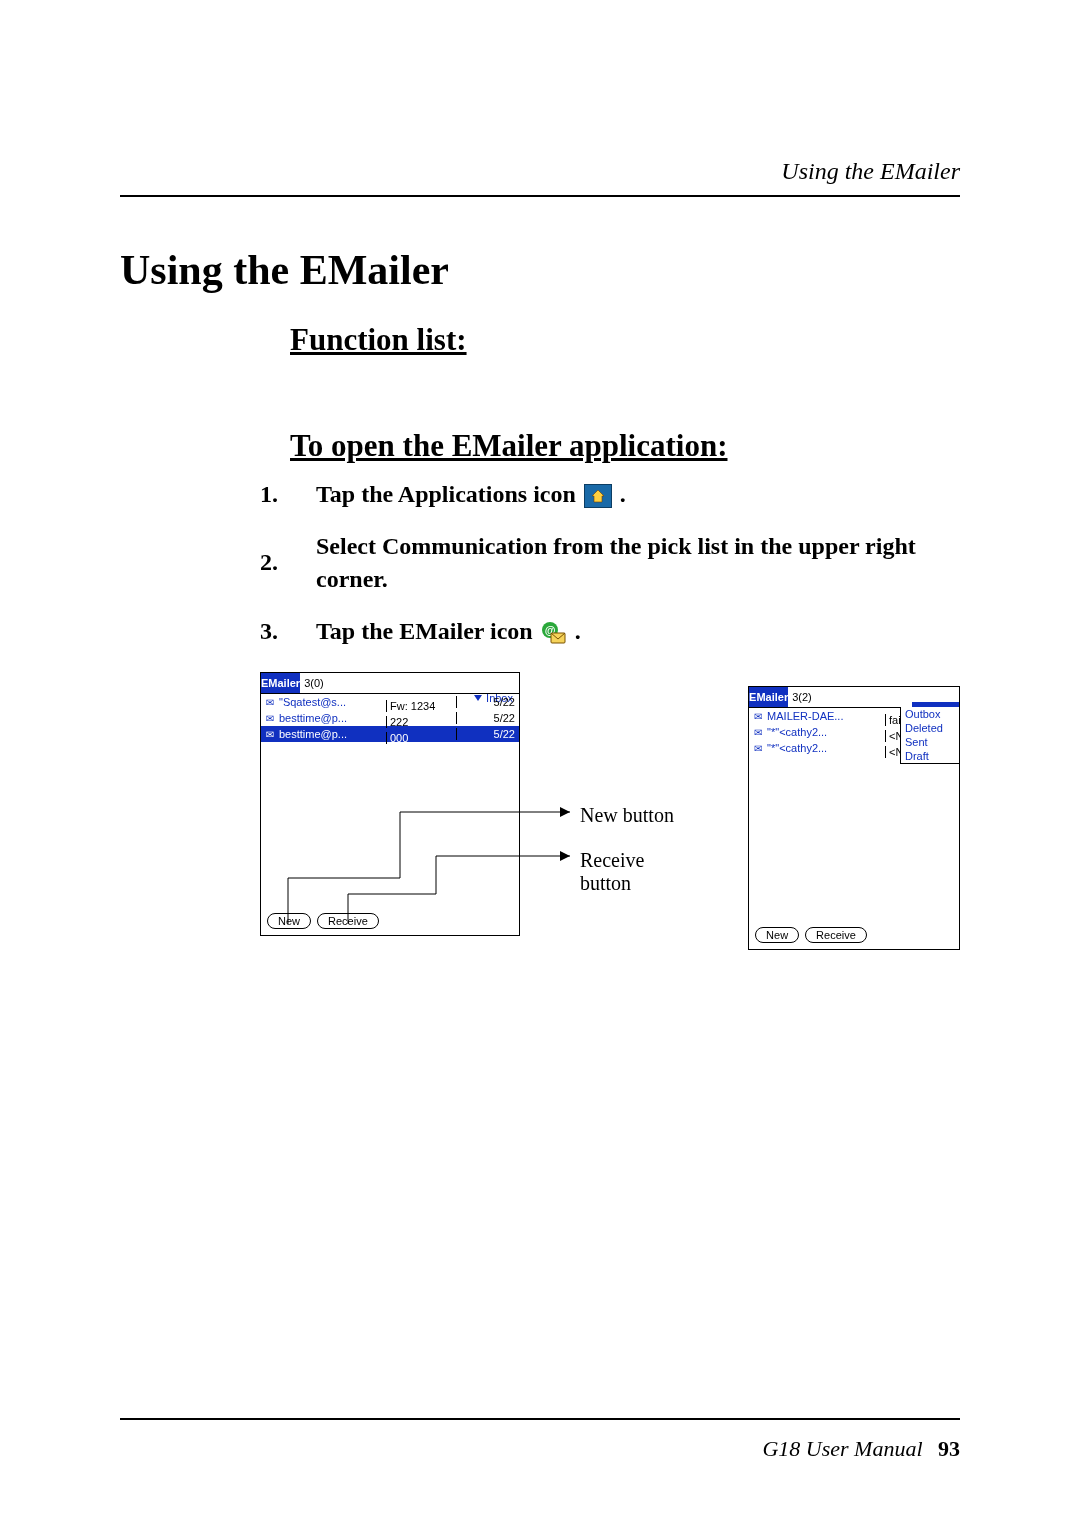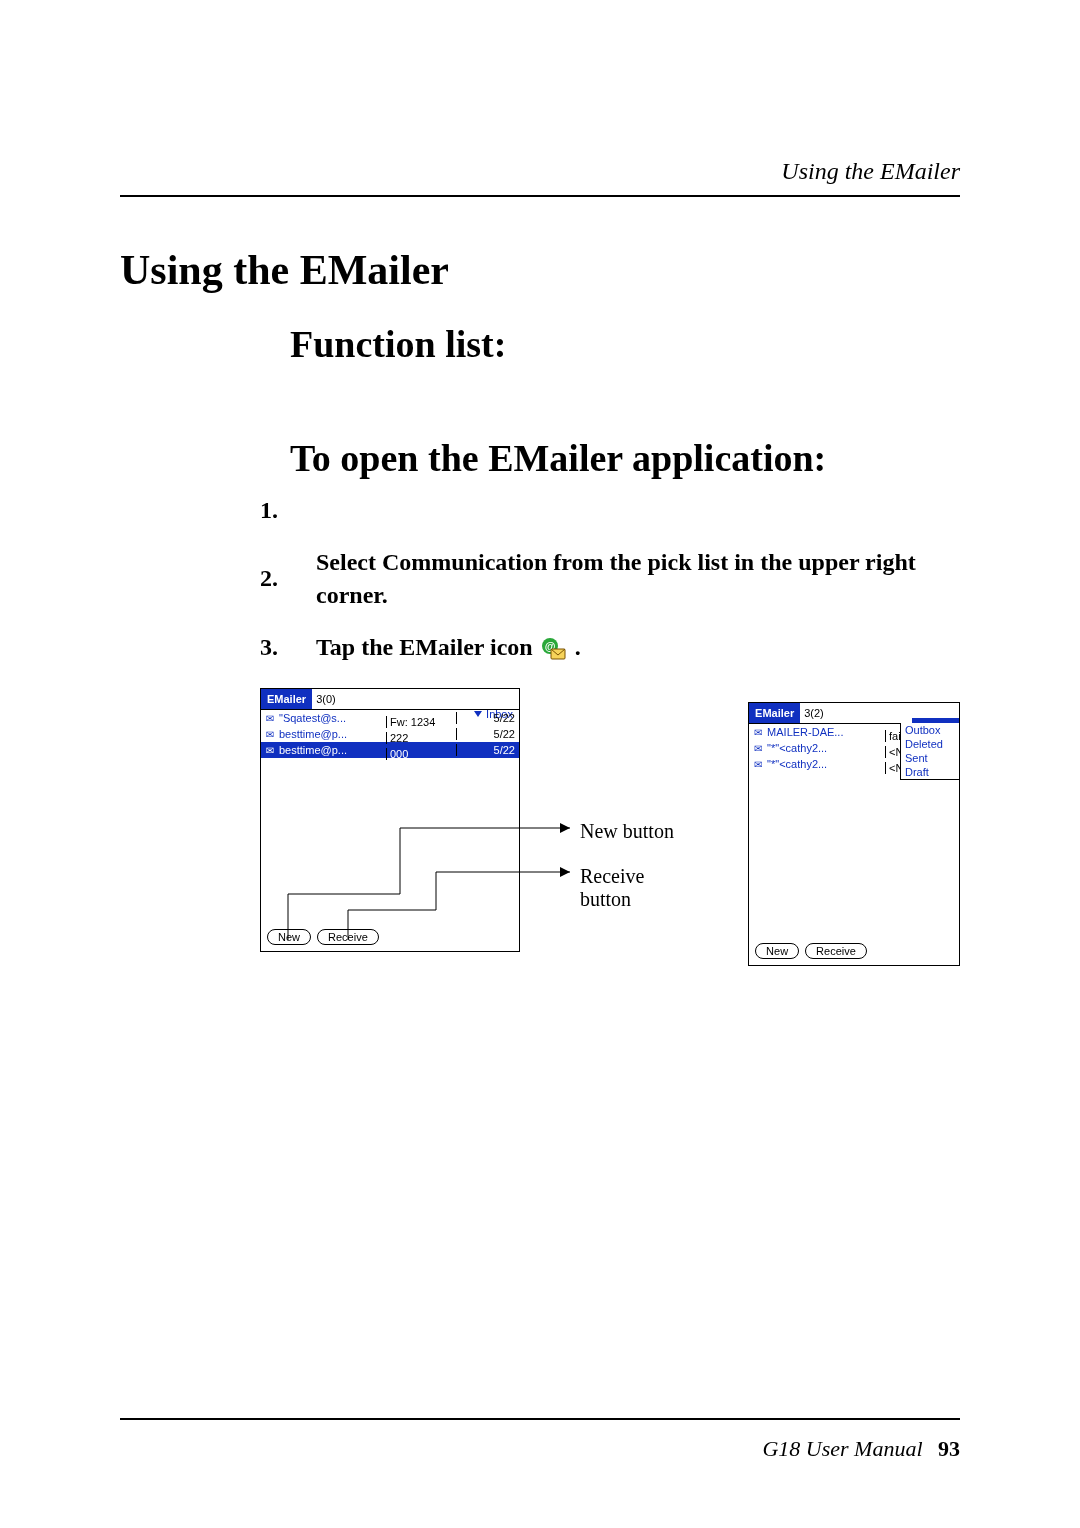--- a/index.html
+++ b/index.html
@@ -36,23 +36,24 @@
   }
   .content {
     margin-top: 96px;
   }
   h1.title {
     font-size: 42px;
     font-weight: bold;
     margin: 0 0 28px 0;
   }
   h2.section {
-    font-size: 38px;
+    font-size: 31px;
     font-weight: bold;
     margin: 10px 0 14px 170px;
+    text-decoration: underline;
   }
   ul.func {
     list-style: disc;
     margin: 0 0 0 220px;
     padding: 0;
     font-size: 24px;
   }
   ul.func li {
     margin: 6px 0;
     line-height: 1.35;
@@ -106,21 +107,21 @@
   }
   .shot .bar {
     height: 20px;
     display: flex;
     align-items: center;
     font-size: 11px;
   }
   .shot .bar .app {
     background: #1030c0;
     color: #fff;
-    padding: 0 6px;
+    padding: 0 0;
     height: 100%;
     display: flex;
     align-items: center;
     font-weight: bold;
   }
   .shot .bar .app-count {
     padding: 0 4px;
     color: #000;
   }
   .shot .bar .spacer { flex: 1; }
@@ -240,20 +241,29 @@
 
     <h2 class="section">Function list:</h2>
 
     <div class="gap"></div>
 
     <h2 class="section">To open the EMailer application:</h2>
 
     <ol class="steps">
       <li>
         <span class="num">1.</span>
+        <span>
+          <span>Tap the Applications icon</span>
+          <span class="icon-box icon-home">
+            <svg viewBox="0 0 16 16">
+                <path d="M2 8 L8 2 L14 8 L12 8 L12 14 L4 14 L4 8 Z" fill="#ffd040" stroke="#704000" stroke-width="0.6"></path>
+              </svg>
+          </span>
+          <span> .</span>
+        </span>
       </li>
       <li>
         <span class="num">2.</span>
         <span>Select Communication from the pick list in the upper right corner.</span>
       </li>
       <li>
         <span class="num">3.</span>
         <span>
           <span>Tap the EMailer icon</span>
           <span class="icon-box icon-email">

